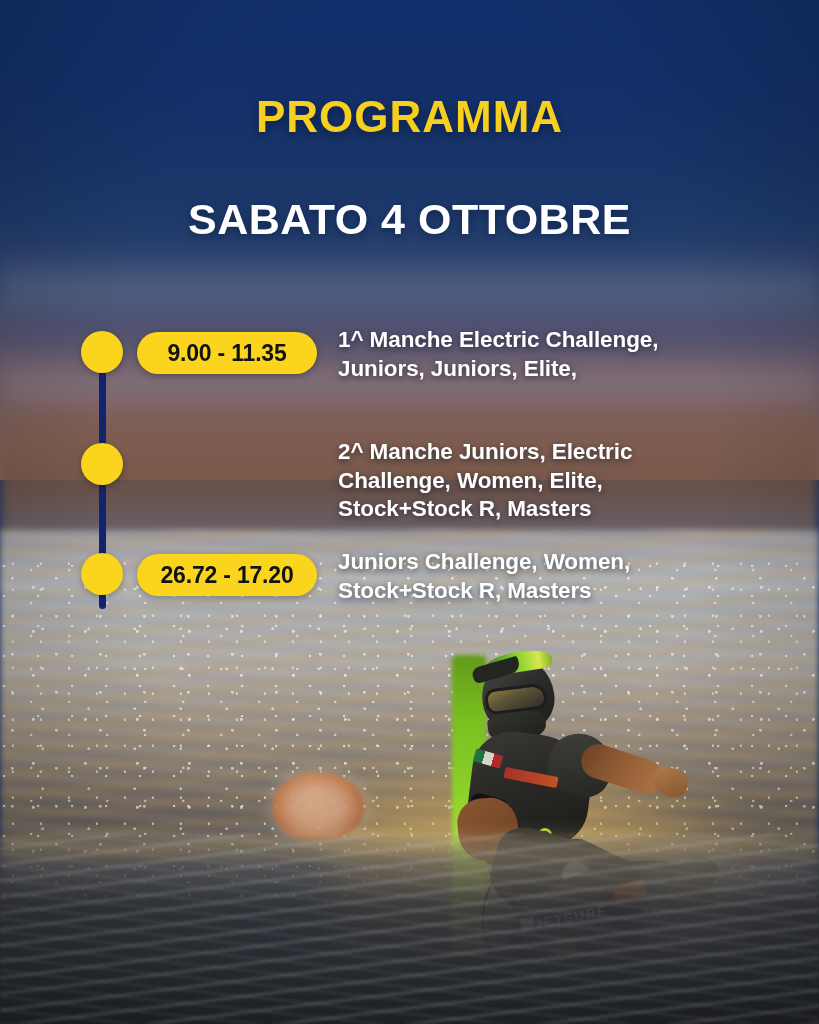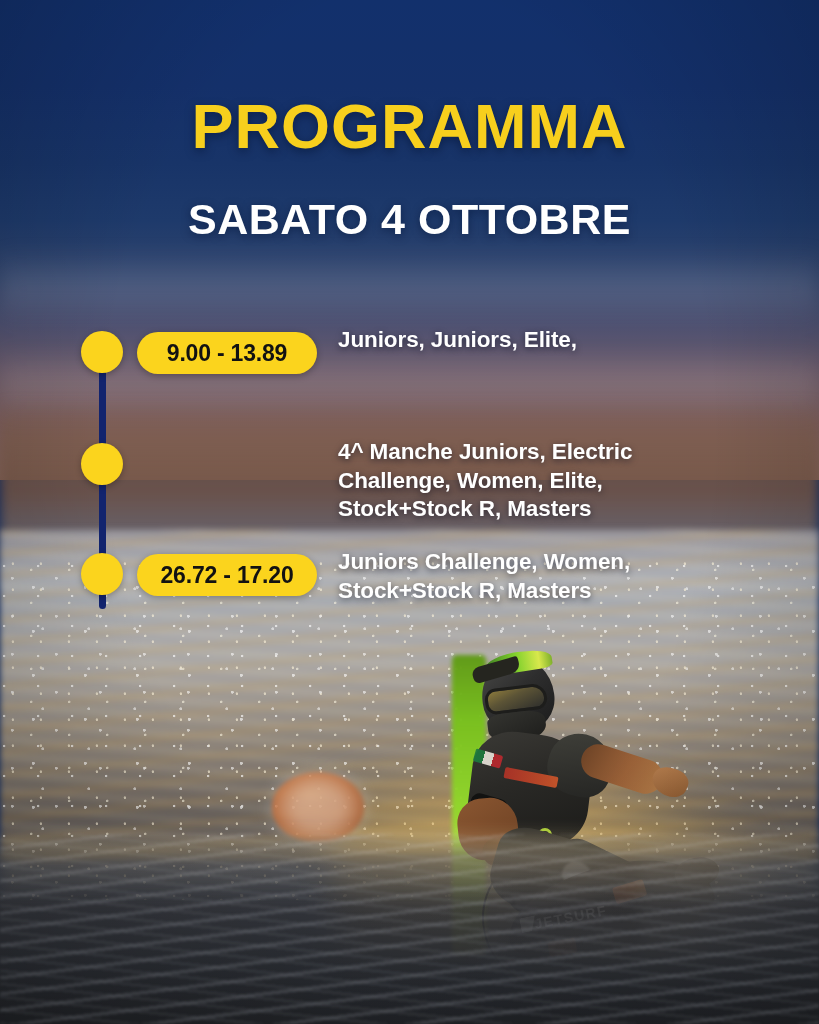--- a/index.html
+++ b/index.html
@@ -363,21 +363,21 @@
     pointer-events:none;
   }
 
   
   .content { position:absolute; inset:0; }
 
   .title {
     position:absolute; left:0; right:0; top:95px;
     text-align:center;
     color:#f7cf1d;
-    font-size:63px;
+    font-size:44px;
     font-weight:bold;
     letter-spacing:1px;
     line-height:1;
     text-shadow:0 3px 10px rgba(4,16,48,.55);
   }
   .subtitle {
     position:absolute; left:0; right:0; top:198px;
     text-align:center;
     color:#ffffff;
     font-size:43px;
@@ -493,30 +493,31 @@
   <div class="content">
 
     <div class="title">PROGRAMMA</div>
     <div class="subtitle">SABATO 4 OTTOBRE</div>
 
     <div class="timeline">
       <div class="tl-line"></div>
 
       <div class="row">
         <div class="dot"></div>
-        <div class="pill">9.00 - 13.89</div>
+        <div class="pill">9.00 - 11.35</div>
         <div class="desc">
+          <span>1^ Manche Electric Challenge,</span>
           <span>Juniors, Juniors, Elite,</span>
         </div>
       </div>
 
       <div class="row">
         <div class="dot"></div>
         <div class="desc">
-          <span>4^ Manche Juniors, Electric</span>
+          <span>2^ Manche Juniors, Electric</span>
           <span>Challenge, Women, Elite,</span>
           <span>Stock+Stock R, Masters</span>
         </div>
       </div>
 
       <div class="row">
         <div class="dot"></div>
         <div class="pill">26.72 - 17.20</div>
         <div class="desc">
           <span>Juniors Challenge, Women,</span>

